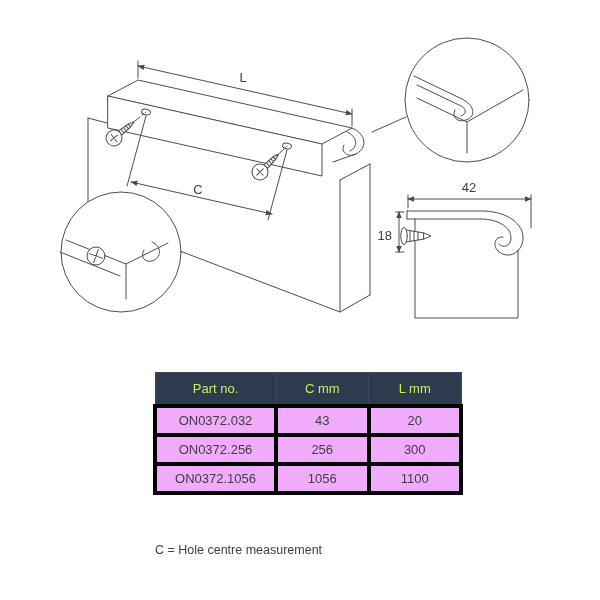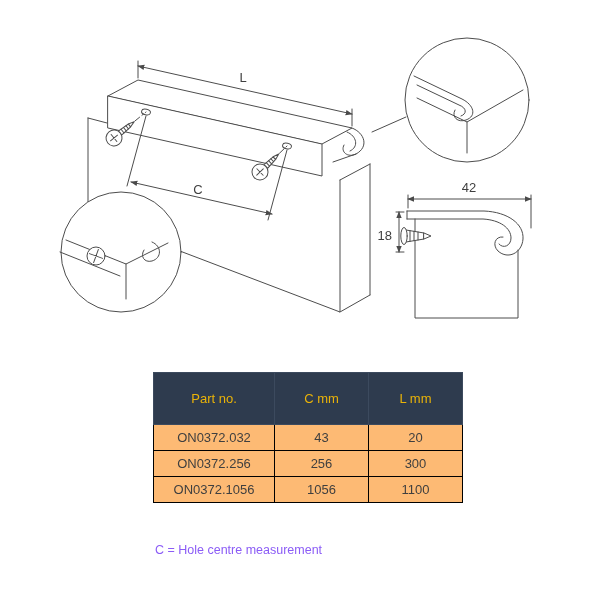--- a/index.html
+++ b/index.html
@@ -23,39 +23,39 @@
     top: 372px;
     left: 153px;
     border-collapse: collapse;
     table-layout: fixed;
     width: 310px;
     font-size: 13px;
     color: #3f3f3f;
   }
   .spec-table th {
     background: #2e3b4e;
-    color: #eab308;
+    color: #bef264;
     font-weight: normal;
     border: 1px solid #3c4a5e;
-    padding: 18px 4px;
+    padding: 8px 4px;
     text-align: center;
   }
   .spec-table td {
-    border: 1px solid #000000;
+    border: 4px solid #000000;
     padding: 5px 4px;
     text-align: center;
-    background: #fdba74;
+    background: #f0abfc;
   }
   .spec-table th:first-child, .spec-table td:first-child { width: 112px; }
   .notes {
     position: absolute;
     top: 543px;
     left: 155px;
     font-size: 12.5px;
-    color: #8b5cf6;
+    color: #404040;
   }
   .notes p { margin: 0 0 9px 0; }
 </style>
 </head>
 <body>
 
 <div class="page">
 
   <svg class="drawing" width="600" height="365" viewBox="0 0 600 365">
     <defs>

